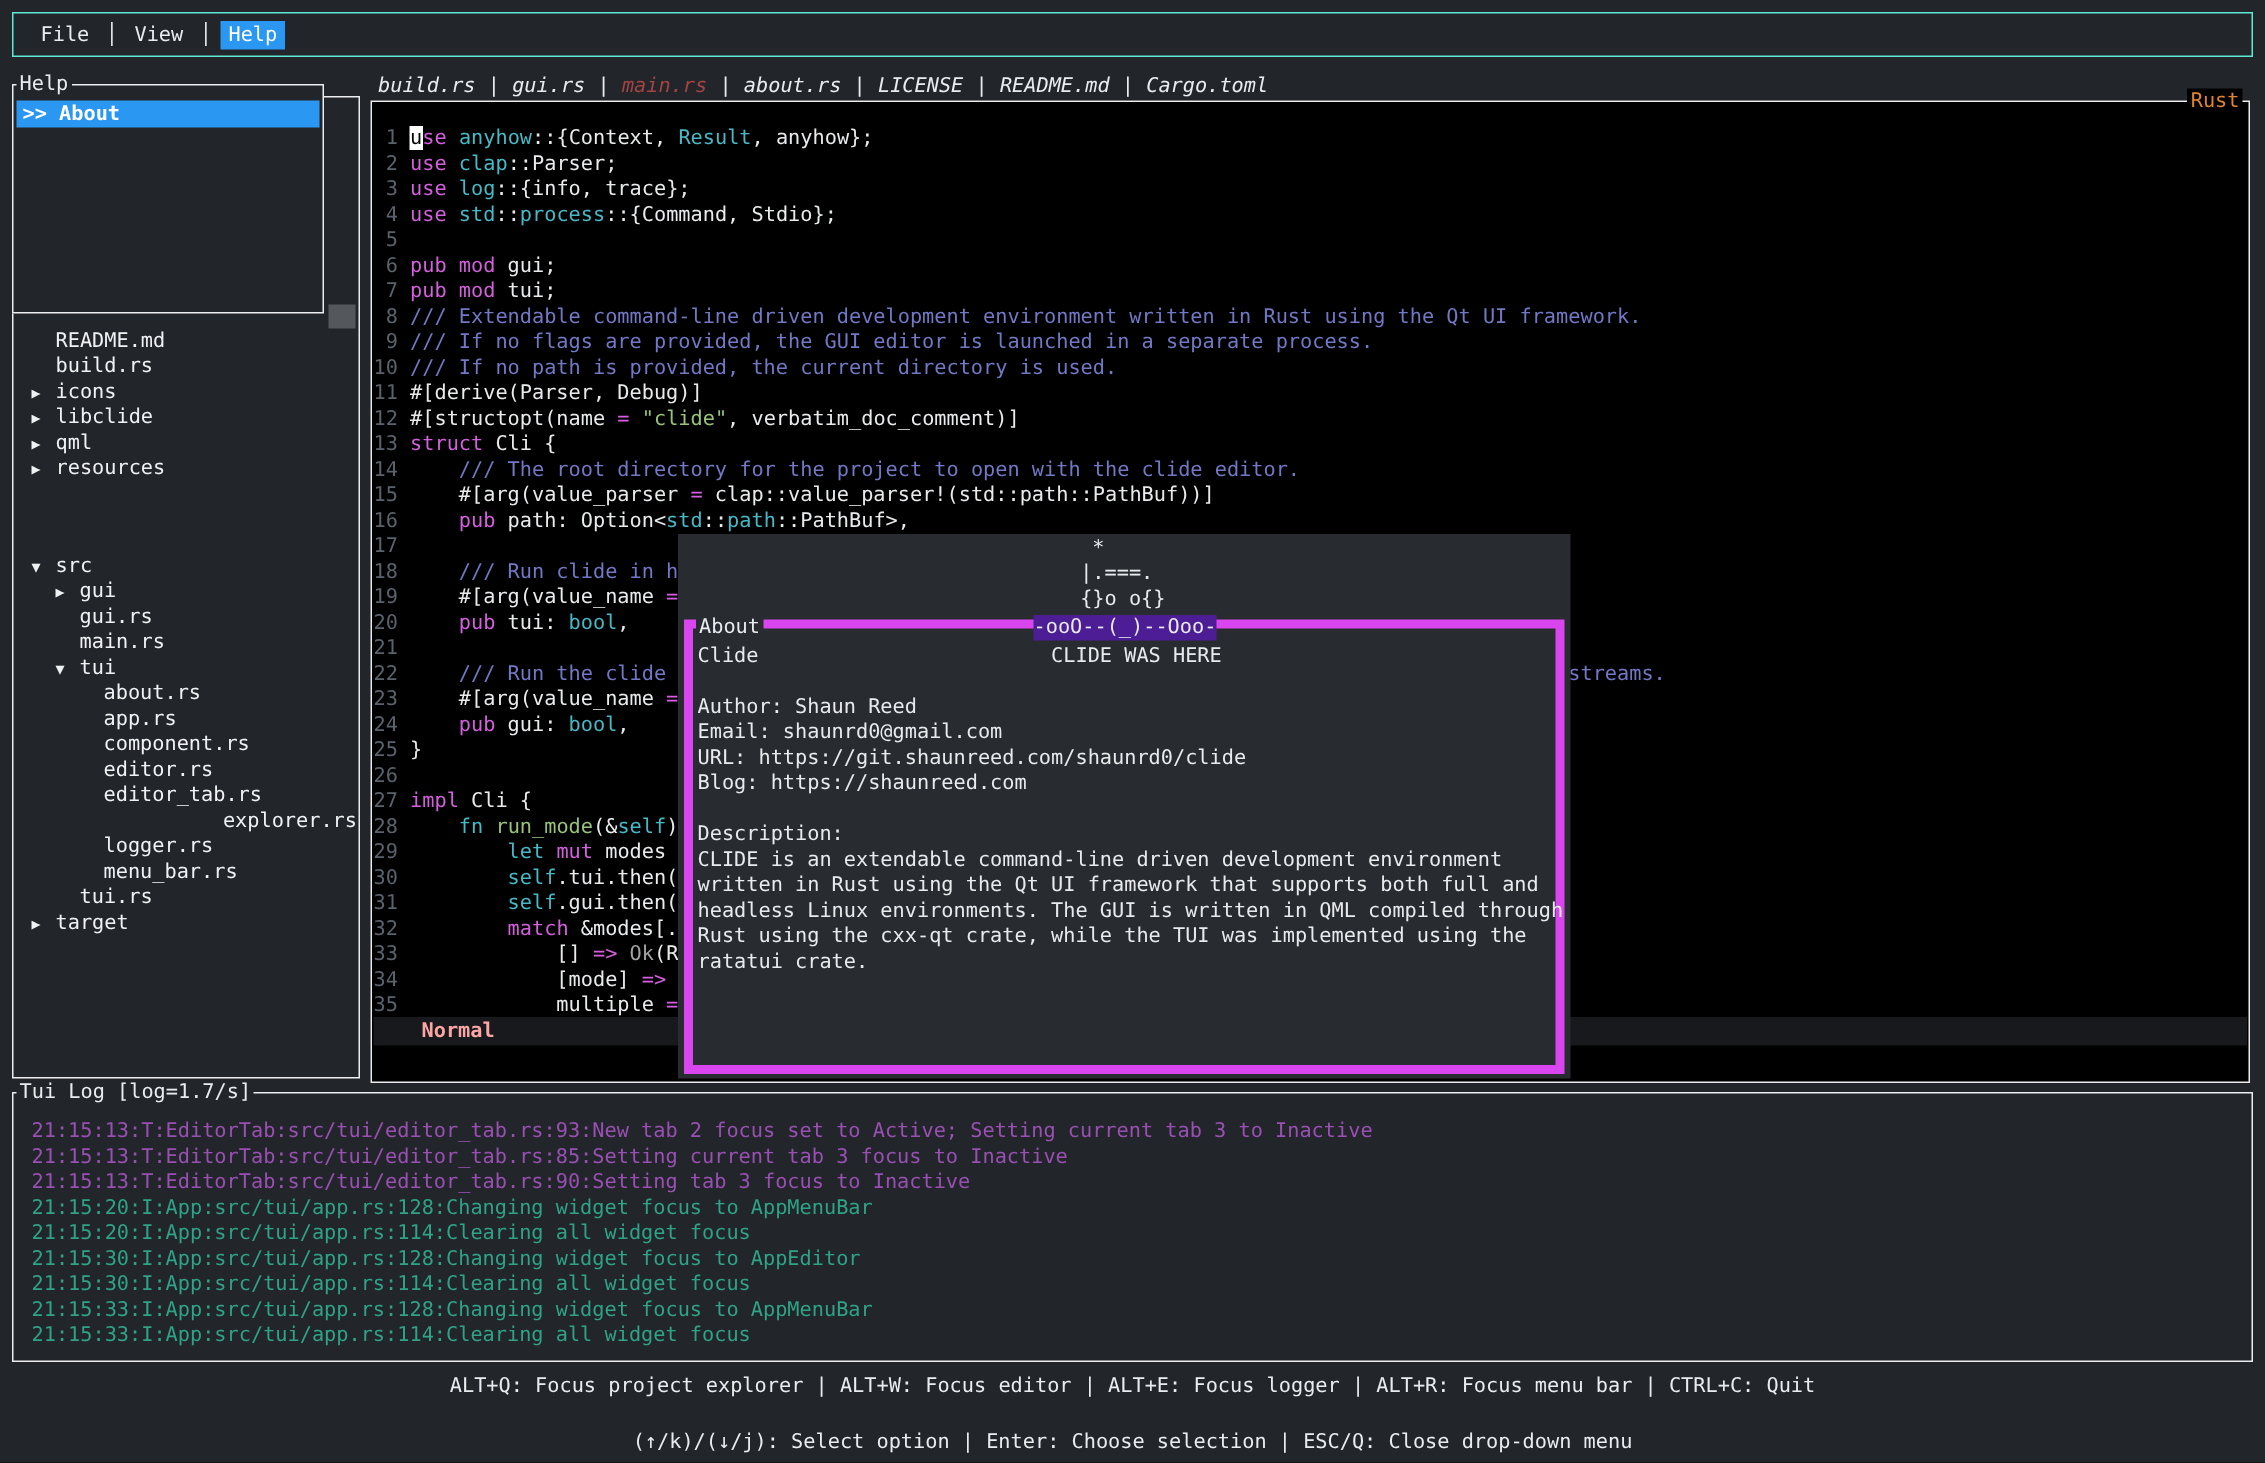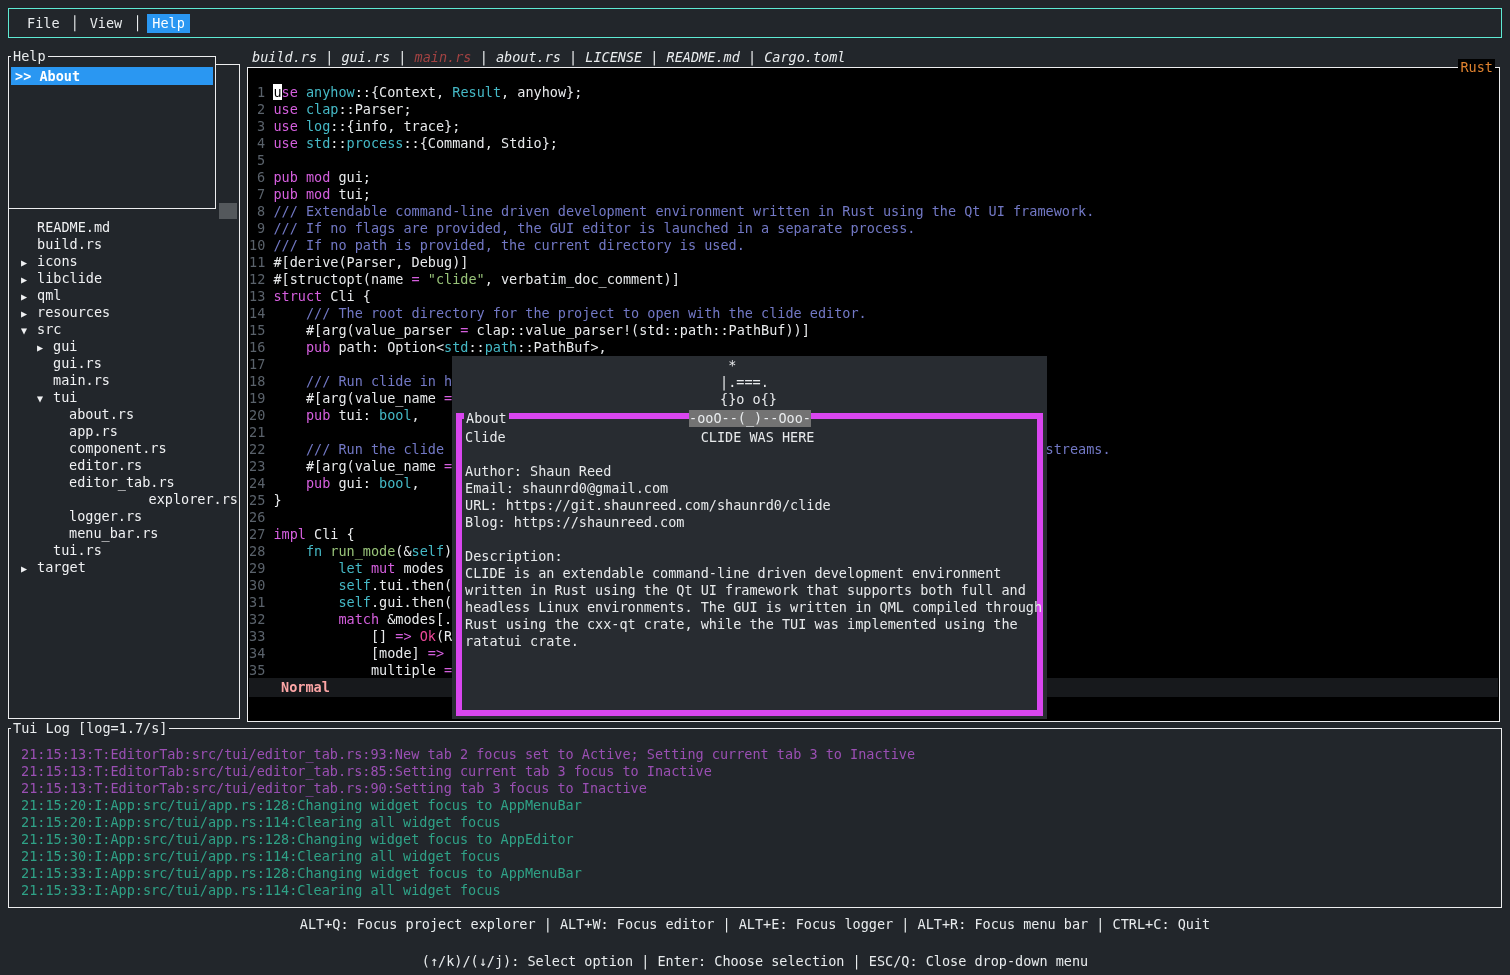--- a/index.html
+++ b/index.html
@@ -61,21 +61,21 @@
     position:absolute; top:-9px; right:4px;
     background:#000; color:#e0822f; padding:0 2px; line-height:17px;
   }
   .code { position:absolute; left:1px; top:16px; right:1px; white-space:pre; }
   .cl { height:17px; }
   .ln { display:inline-block; width:2ch; margin-right:1ch; text-align:right; color:#5a626b; }
   .w   { color:#e8eaec; }
   .kw  { color:#d55fde; }
   .cy  { color:#45b9c6; }
   .grn { color:#98c379; }
-  .bl  { color:#ec4899;margin-top:12px; }
+  .bl  { color:#a3a3a3;margin-top:12px; }
   .cm  { color:#7278c5; }
   .cur { background:#ffffff; color:#000; }
   .normal-bar {
     position:absolute; left:1px; right:1px; top:610px; height:19px;
     background:#17191c; line-height:19px;
   }
   .normal-bar span { margin-left:32px; font-weight:bold; color:#fca5a5; }
 
   
   .popup {
@@ -83,21 +83,21 @@
     background:#282c31; z-index:10;
   }
   .popup-art { position:absolute; top:1px; left:8px; white-space:pre; color:#e8eaec; }
   .popup-box {
     position:absolute; left:4px; right:4px; top:57px; bottom:3px;
     border:6px solid #d946ef;
   }
   .popup-box .panel-title { background:#282c31; }
   .border-art {
     position:absolute; top:-9px; left:227px;
-    background:#737373; line-height:17px; white-space:pre;
+    background:#4c1d95; line-height:17px; white-space:pre;
   }
   .popup-body {
     position:absolute; left:3px; top:10px; right:2px;
     white-space:pre; color:#e8eaec;
   }
 
   
   .logpanel {
     left:8px; top:728px; width:1494px; height:180px;
     border:1px solid #ededef;
@@ -125,21 +125,21 @@
 <div class="abs tabbar" id="tabbar"><span class="tab">build.rs</span><span> | </span><span class="tab">gui.rs</span><span> | </span><span class="tab active">main.rs</span><span> | </span><span class="tab">about.rs</span><span> | </span><span class="tab">LICENSE</span><span> | </span><span class="tab">README.md</span><span> | </span><span class="tab">Cargo.toml</span></div>
 
 <div class="abs explorer">
   <div class="explorer-list" id="filetree">
       <div class="tree-row" style="padding-left: 12px;"><span class="tree-arrow"></span><span>README.md</span></div>
       <div class="tree-row" style="padding-left: 12px;"><span class="tree-arrow"></span><span>build.rs</span></div>
       <div class="tree-row" style="padding-left: 12px;"><span class="tree-arrow">▶</span><span>icons</span></div>
       <div class="tree-row" style="padding-left: 12px;"><span class="tree-arrow">▶</span><span>libclide</span></div>
       <div class="tree-row" style="padding-left: 12px;"><span class="tree-arrow">▶</span><span>qml</span></div>
       <div class="tree-row" style="padding-left: 12px;"><span class="tree-arrow">▶</span><span>resources</span></div>
-      <div class="tree-row" style="padding-left: 12px;"><span class="tree-arrow">▼</span><span>src</span></div>
+      <div class="tree-row" style="padding-left: 12px; margin-top: 48px;"><span class="tree-arrow">▼</span><span>src</span></div>
       <div class="tree-row" style="padding-left: 28px;"><span class="tree-arrow">▶</span><span>gui</span></div>
       <div class="tree-row" style="padding-left: 28px;"><span class="tree-arrow"></span><span>gui.rs</span></div>
       <div class="tree-row" style="padding-left: 28px;"><span class="tree-arrow"></span><span>main.rs</span></div>
       <div class="tree-row" style="padding-left: 28px;"><span class="tree-arrow">▼</span><span>tui</span></div>
       <div class="tree-row" style="padding-left: 44px;"><span class="tree-arrow"></span><span>about.rs</span></div>
       <div class="tree-row" style="padding-left: 44px;"><span class="tree-arrow"></span><span>app.rs</span></div>
       <div class="tree-row" style="padding-left: 44px;"><span class="tree-arrow"></span><span>component.rs</span></div>
       <div class="tree-row" style="padding-left: 44px;"><span class="tree-arrow"></span><span>editor.rs</span></div>
       <div class="tree-row" style="padding-left: 44px;"><span class="tree-arrow"></span><span>editor_tab.rs</span></div>
       <div class="tree-row" style="padding-left: 44px; text-align: right;"><span class="tree-arrow"></span><span>explorer.rs</span></div>

